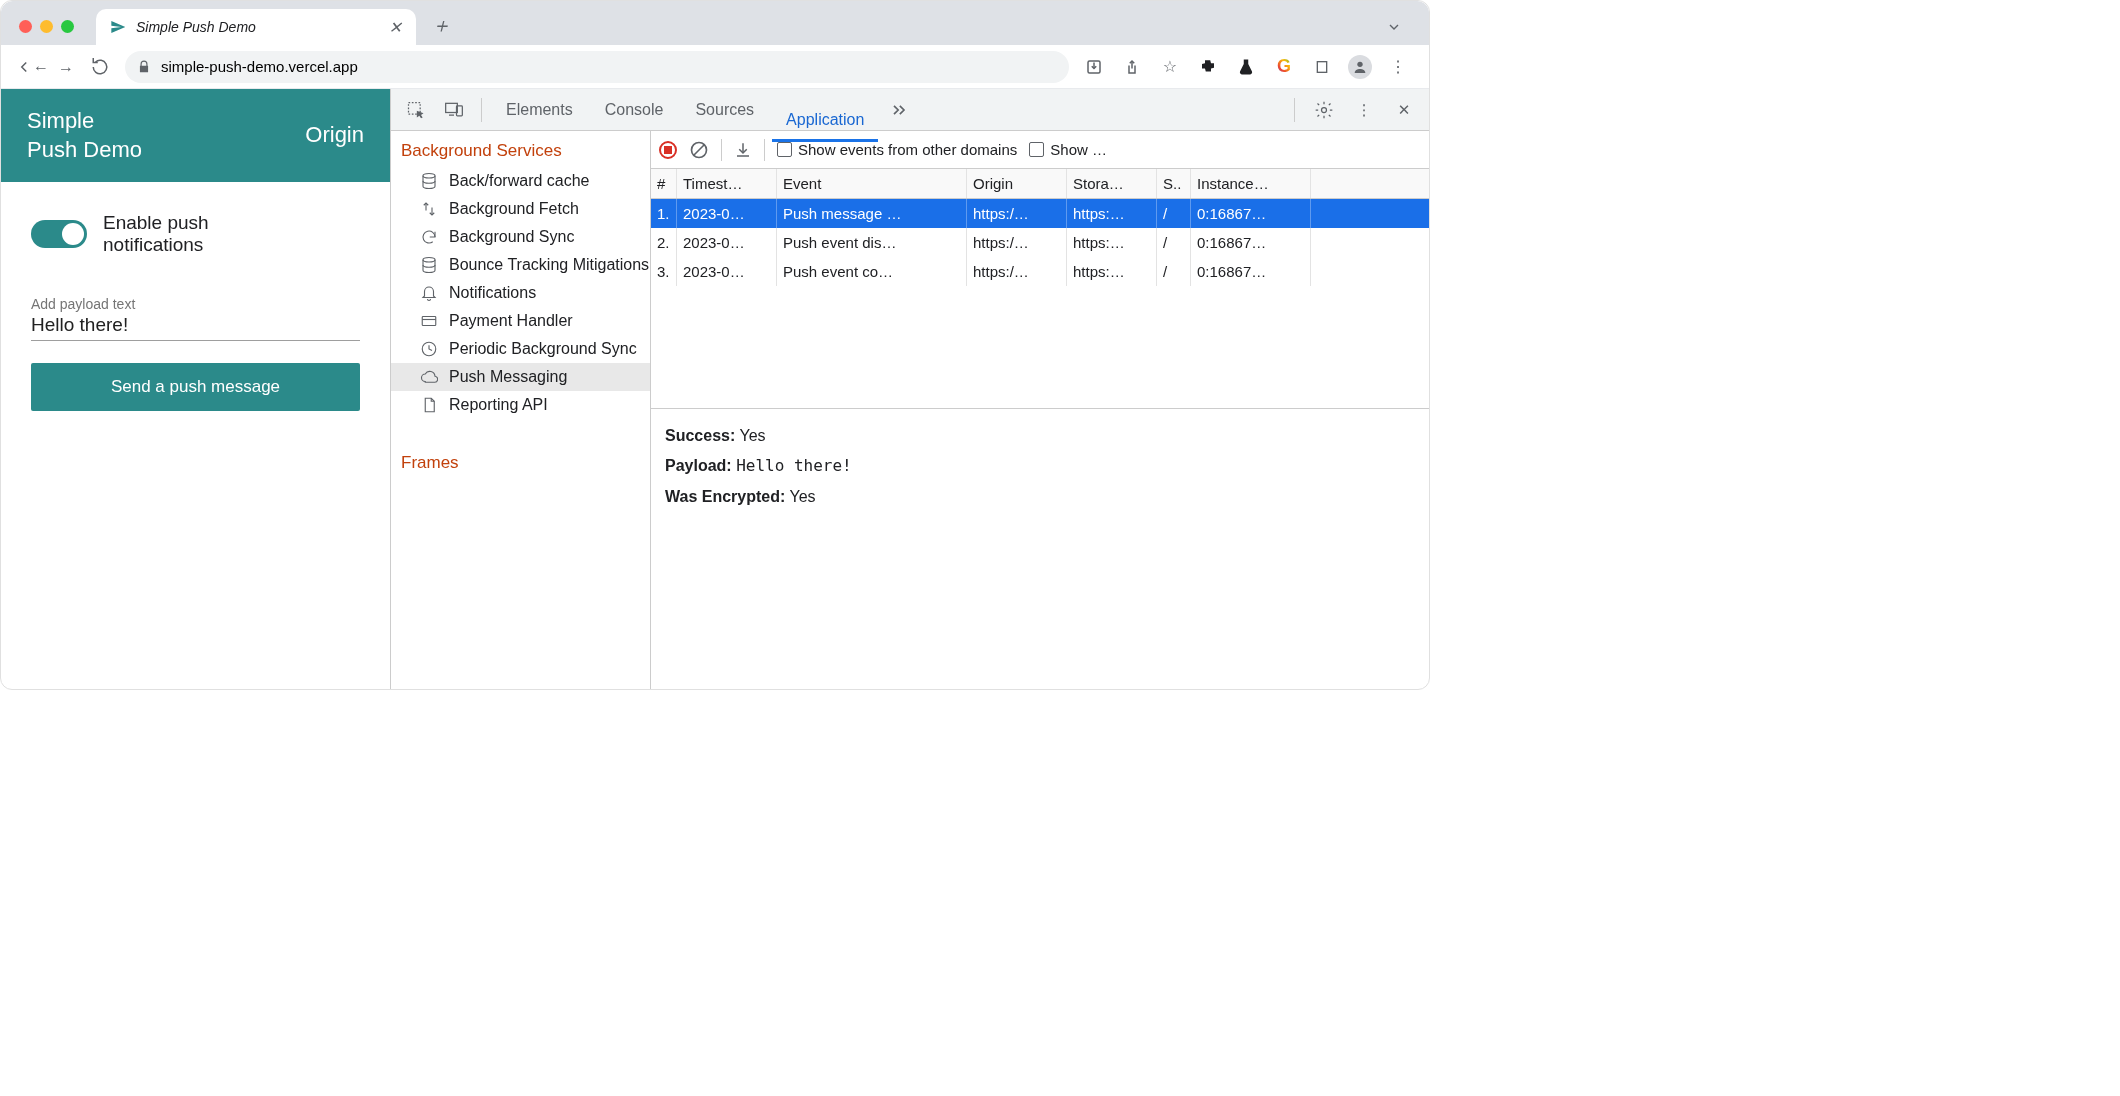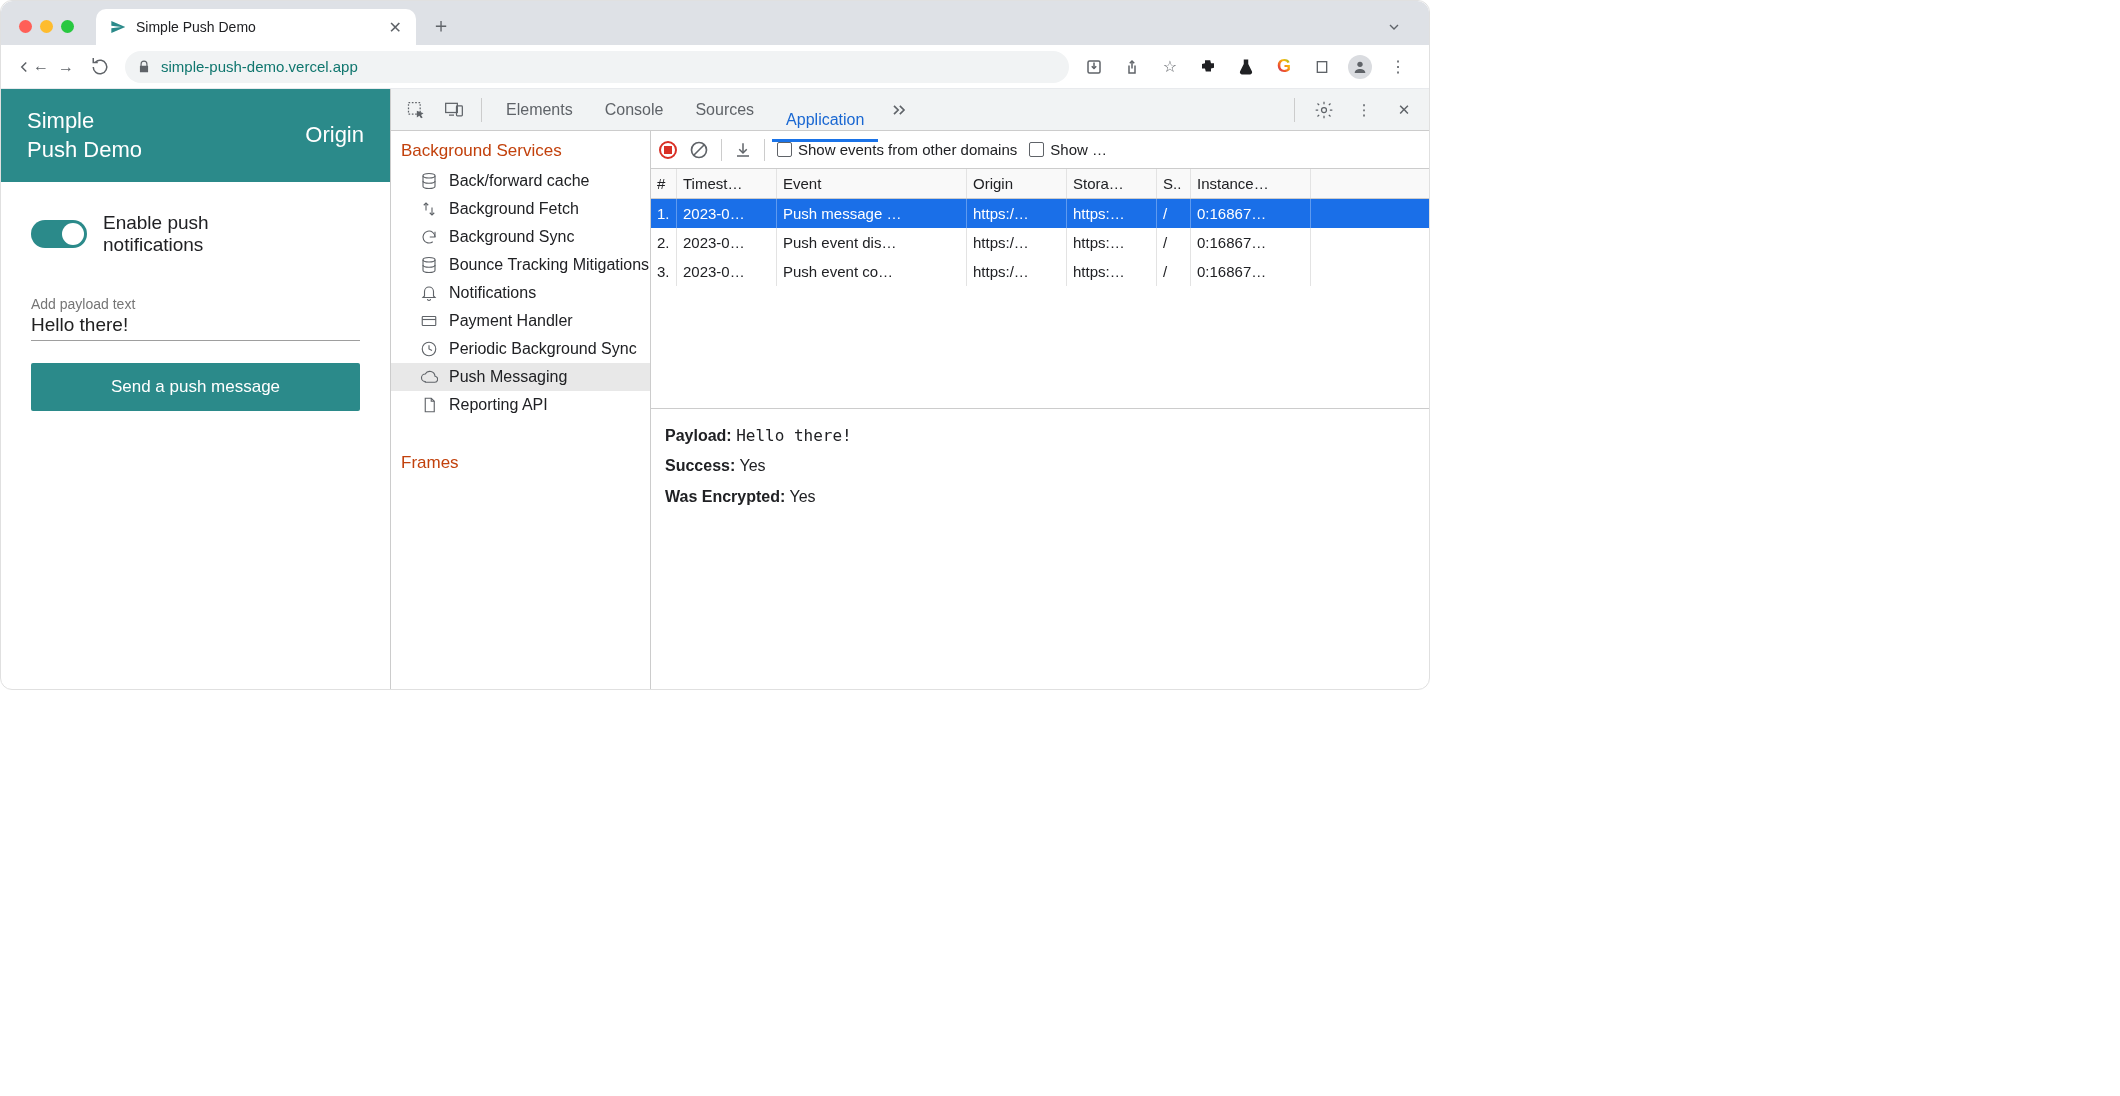--- a/index.html
+++ b/index.html
@@ -1,29 +1,29 @@
 <!DOCTYPE html>
 <html><head>
 <meta charset="utf-8">
 <style>
   * { box-sizing: border-box; margin: 0; padding: 0; }
   body { font-family: "Helvetica Neue", Arial, sans-serif; background:#fff; width:1430px; height:690px; overflow:hidden; color:#202124; border:1px solid #e0e0e0; border-radius:12px; position:relative;}
   
   
-  .tabstrip { height:44px; background:#dee1e6; display:flex; align-items:flex-end; padding-left:18px; border-radius:12px 12px 0 0;}
+  .tabstrip { height:44px; background:#dee1e6; display:flex; align-items:flex-end; padding-left:18px; border-radius:12px 12px 0 0;font-style:italic;}
   .traffic { display:flex; gap:8px; align-items:center; margin-bottom:12px; margin-right:22px;}
   .dot { width:13px; height:13px; border-radius:50%; }
   .dot.r{background:#ff5f57;} .dot.y{background:#febc2e;} .dot.g{background:#28c840;}
   .tab { background:#fff; height:36px; border-radius:10px 10px 0 0; display:flex; align-items:center; padding:0 14px; gap:10px; font-size:14px; min-width:320px;}
   .tab .close{margin-left:auto; font-size:16px; color:#5f6368;}
   .newtab{width:30px; display:flex; align-items:center; justify-content:center; color:#5f6368; font-size:20px; margin-left:10px; margin-bottom:6px;}
   .tabstrip .drop{margin-left:auto; margin-right:18px; margin-bottom:10px;}
   .addr{height:44px; background:#fff; display:flex; align-items:center; padding:0 14px; border-bottom:1px solid #e8eaed;}
   .nav-ic{width:34px; display:flex; justify-content:center; color:#5f6368;}
-  .omnibox{flex:1; display:flex; align-items:center; gap:10px; padding:0 12px; height:32px; border-radius:16px; background:#f1f3f4; font-size:15px; color:#0f766e; margin:17px 8px;}
+  .omnibox{flex:1; display:flex; align-items:center; gap:10px; padding:0 12px; height:32px; border-radius:16px; background:#f1f3f4; font-size:15px; color:#000000; margin:17px 8px;}
   .omnibox .lock{color:#5f6368;}
   .actions{display:flex; align-items:center; gap:4px;}
   .actions .nav-ic{width:34px;}
   .g-icon{font-weight:700; font-size:18px; background:linear-gradient(45deg,#4285f4,#ea4335,#fbbc05,#34a853); -webkit-background-clip:text; -webkit-text-fill-color:transparent;}
   .avatar{width:24px;height:24px;border-radius:50%;background:#dadce0;display:flex;align-items:center;justify-content:center;}
   
   
   .main{display:flex; height:calc(100% - 88px);}
   .page{width:390px; border-right:1px solid #ccc; overflow:hidden;}
   .app-header{background:#2b8a8a; color:#fff; padding:18px 26px; display:flex; justify-content:space-between; font-size:22px; line-height:1.3;}
@@ -390,20 +390,20 @@
               <div class="c">https:/…</div>
               <div class="c">https:…</div>
               <div class="c">/</div>
               <div class="c">0:16867…</div>
             </div>
           </div>
         </div>
         </div>
 
         <div class="details">
+          <div><span class="k">Success:</span> <span>Yes</span></div>
           <div><span class="k">Payload:</span> <span class="mono">Hello there!</span></div>
-          <div><span class="k">Success:</span> <span>Yes</span></div>
           <div><span class="k">Was Encrypted:</span> <span>Yes</span></div>
         </div>
       </div>
     </div>
   </div>
 </div>
 
 </body></html>

